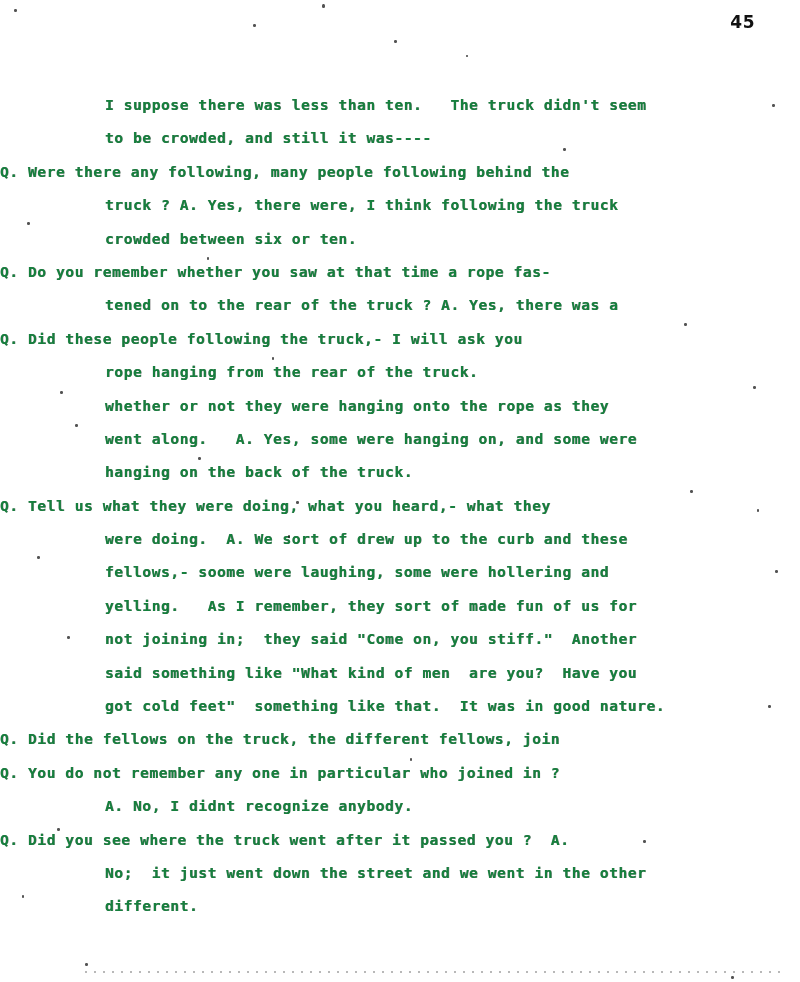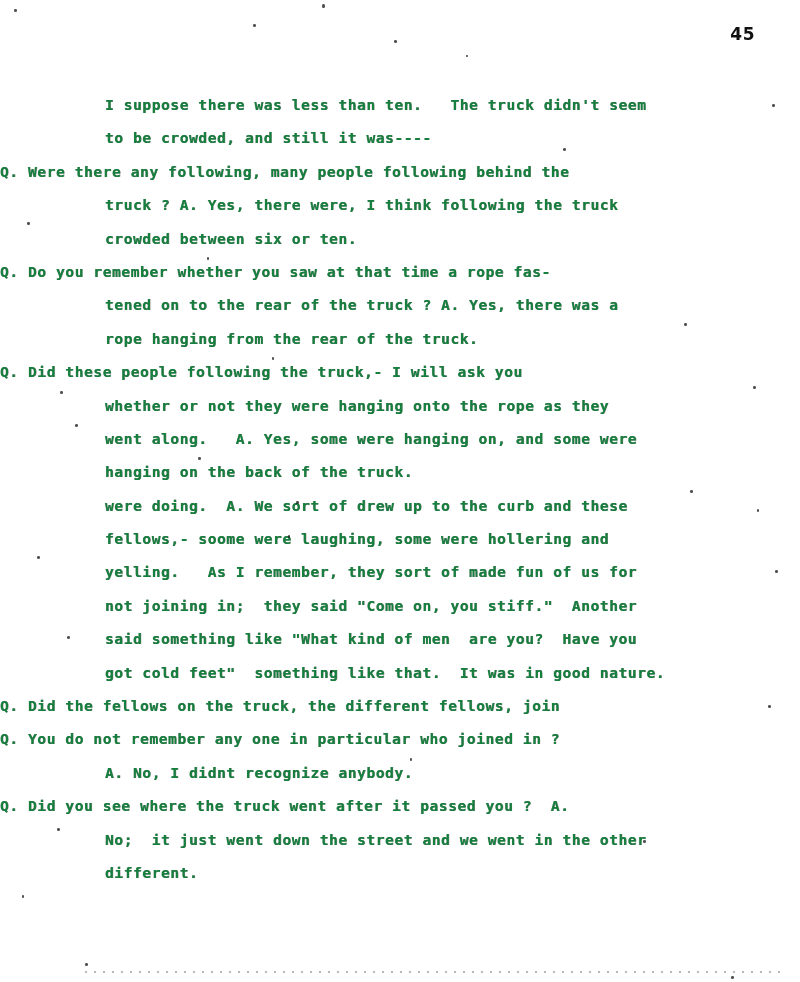--- a/index.html
+++ b/index.html
@@ -15,21 +15,21 @@
     height: 982px;
     background: #ffffff;
     overflow: hidden;
     font-family: "DejaVu Sans Mono", "Liberation Mono", monospace;
     color: #0b0b0b;
   }
 
   
   .page-number {
     position: absolute;
-    top: 24px;
+    top: 12px;
     right: 45px;
     font-family: "DejaVu Sans", "Liberation Sans", sans-serif;
     font-size: 17px;
     font-weight: 700;
     letter-spacing: 0.5px;
     color: #111;
   }
 
   
   .transcript {
@@ -90,25 +90,26 @@
   <div class="page-number">45</div>
 
   <div class="transcript">
       <div class="line ind"><span class="txt">I suppose there was less than ten.   The truck didn't seem</span></div>
       <div class="line ind"><span class="txt">to be crowded, and still it was----</span></div>
       <div class="line q"><span class="txt">Q. Were there any following, many people following behind the</span></div>
       <div class="line ind"><span class="txt">truck ? A. Yes, there were, I think following the truck</span></div>
       <div class="line ind"><span class="txt">crowded between six or ten.</span></div>
       <div class="line q"><span class="txt">Q. Do you remember whether you saw at that time a rope fas-</span></div>
       <div class="line ind"><span class="txt">tened on to the rear of the truck ? A. Yes, there was a</span></div>
+      <div class="line q"><span class="txt">Q. Did these people following the truck,- I will ask you</span></div>
       <div class="line ind"><span class="txt">rope hanging from the rear of the truck.</span></div>
-      <div class="line q"><span class="txt">Q. Did these people following the truck,- I will ask you</span></div>
       <div class="line ind"><span class="txt">whether or not they were hanging onto the rope as they</span></div>
       <div class="line ind"><span class="txt">went along.   A. Yes, some were hanging on, and some were</span></div>
       <div class="line ind"><span class="txt">hanging on the back of the truck.</span></div>
+      <div class="line q"><span class="txt">Q. Tell us what they were doing, what you heard,- what they</span></div>
       <div class="line ind"><span class="txt">were doing.  A. We sort of drew up to the curb and these</span></div>
       <div class="line ind"><span class="txt">fellows,- soome were laughing, some were hollering and</span></div>
       <div class="line ind"><span class="txt">yelling.   As I remember, they sort of made fun of us for</span></div>
       <div class="line ind"><span class="txt">not joining in;  they said "Come on, you stiff."  Another</span></div>
       <div class="line ind"><span class="txt">said something like "What kind of men  are you?  Have you</span></div>
       <div class="line ind"><span class="txt">got cold feet"  something like that.  It was in good nature.</span></div>
       <div class="line q"><span class="txt">Q. Did the fellows on the truck, the different fellows, join</span></div>
       <div class="line q"><span class="txt">Q. You do not remember any one in particular who joined in ?</span></div>
       <div class="line ind"><span class="txt">A. No, I didnt recognize anybody.</span></div>
       <div class="line q"><span class="txt">Q. Did you see where the truck went after it passed you ?  A.</span></div>

